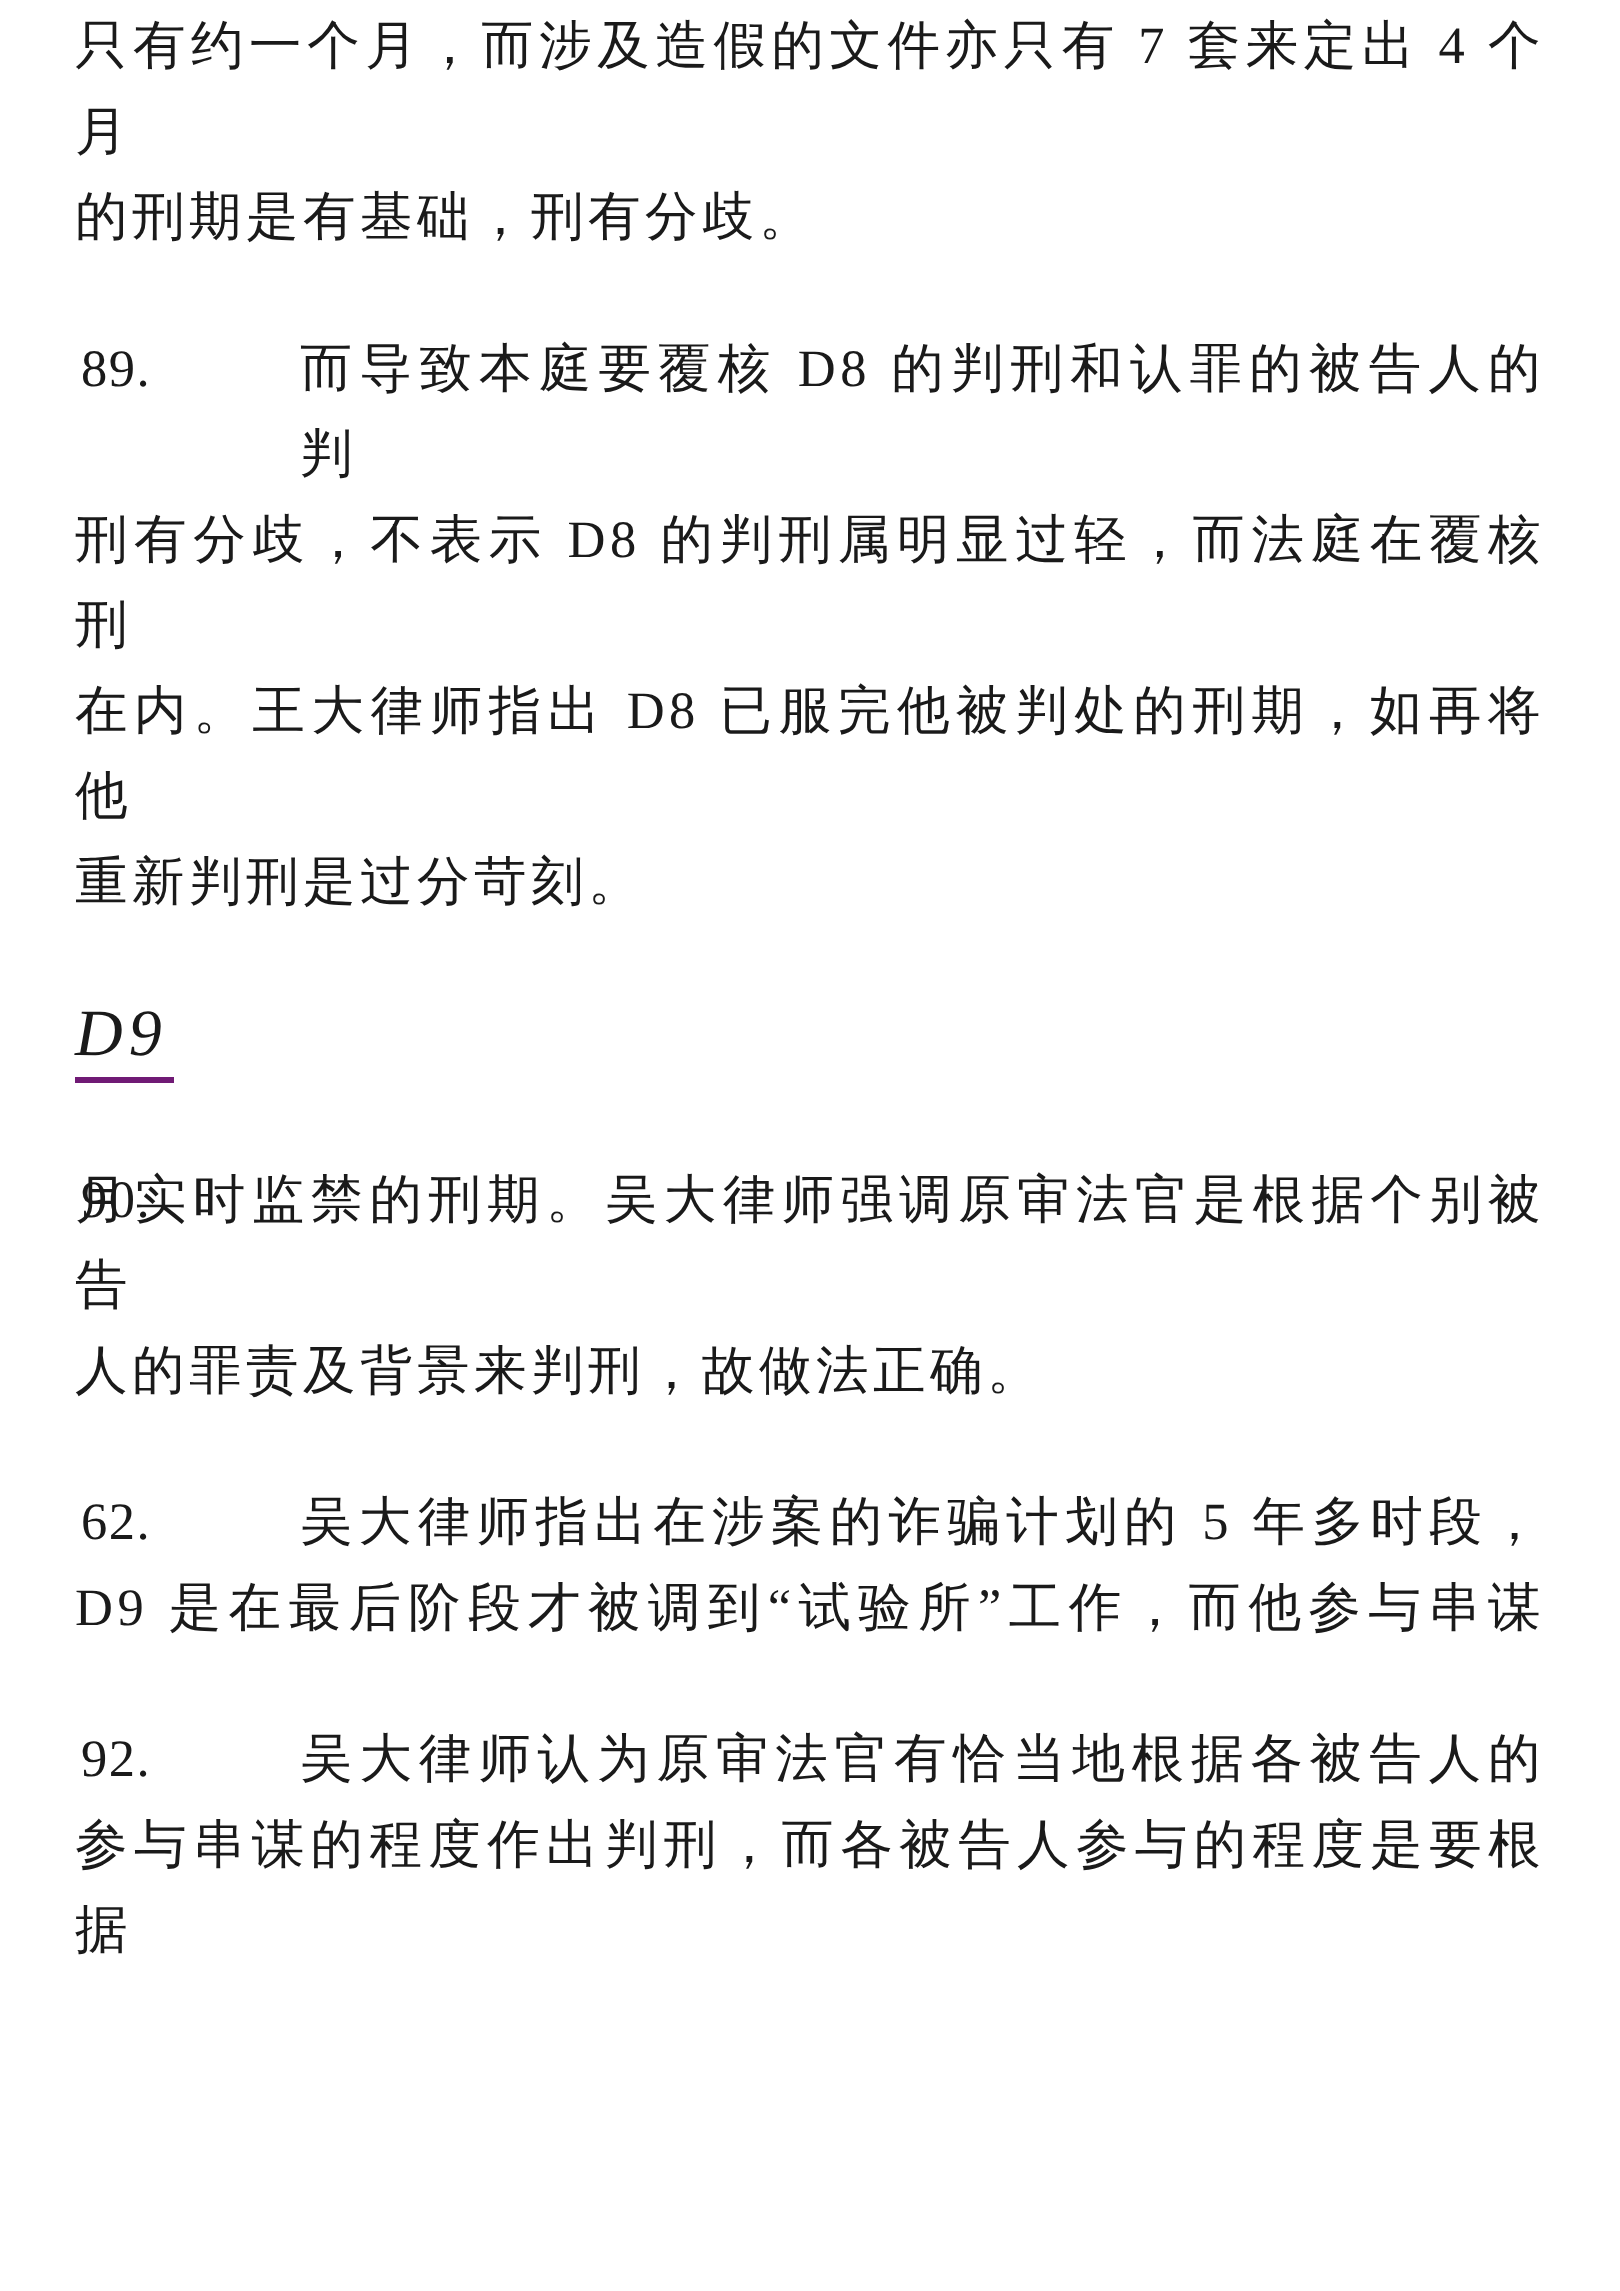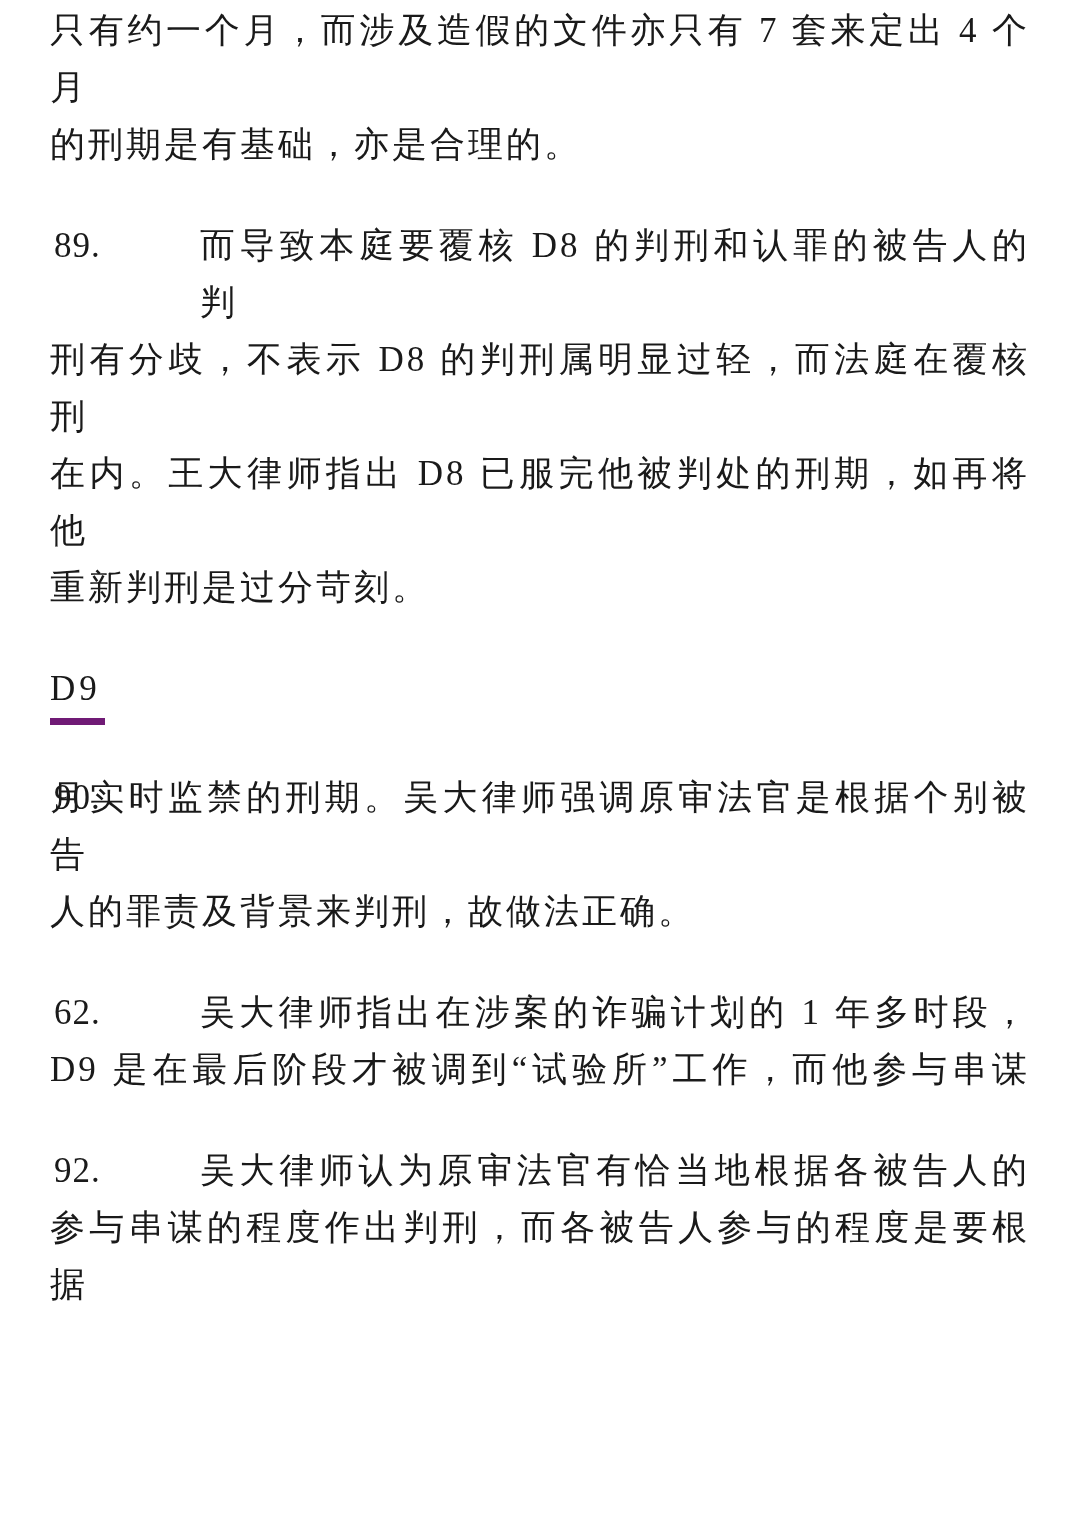--- a/index.html
+++ b/index.html
@@ -45,35 +45,36 @@
     margin-left:150px;
     text-align:justify;
     text-align-last:justify;
   }
   .heading{
     margin:0 0 44px 0;
     line-height:57px;
   }
   .heading-text{
     display:inline-block;
-    font-size:35px;
+    font-size:44px;
+    font-style:italic;
     letter-spacing:4px;
     color:#1a1a1a;
-    border-bottom:7px solid #701a75;
+    border-bottom:4px solid #701a75;
     padding:0 4px 1px 0;
   }
 </style>
 </head>
 <body>
 
 <div class="page" style="background: rgb(255, 255, 255);">
   <div class="content" id="doc-content" style="color: rgb(26, 26, 26);">
       <div class="para">
         <div class="line">只有约一个月，而涉及造假的文件亦只有 7 套来定出 4 个月</div>
-        <div class="line last">的刑期是有基础，亦是合理的。</div>
+        <div class="line last">的刑期是有基础，刑有分歧。</div>
       </div>
       <div class="para">
         <div class="line numbered">
           <span class="para-num">89.</span>
           <span class="first-text">而导致本庭要覆核 D8 的判刑和认罪的被告人的判</span>
         </div>
         <div class="line">刑有分歧，不表示 D8 的判刑属明显过轻，而法庭在覆核刑</div>
         <div class="line">在内。王大律师指出 D8 已服完他被判处的刑期，如再将他</div>
         <div class="line last">重新判刑是过分苛刻。</div>
       </div>
@@ -81,21 +82,21 @@
       <div class="para">
         <div class="line numbered">
           <span class="para-num">90.</span>
         </div>
         <div class="line">月实时监禁的刑期。吴大律师强调原审法官是根据个别被告</div>
         <div class="line last">人的罪责及背景来判刑，故做法正确。</div>
       </div>
       <div class="para">
         <div class="line numbered">
           <span class="para-num">62.</span>
-          <span class="first-text">吴大律师指出在涉案的诈骗计划的 1 年多时段，</span>
+          <span class="first-text">吴大律师指出在涉案的诈骗计划的 5 年多时段，</span>
         </div>
         <div class="line">D9 是在最后阶段才被调到“试验所”工作，而他参与串谋</div>
       </div>
       <div class="para">
         <div class="line numbered">
           <span class="para-num">92.</span>
           <span class="first-text">吴大律师认为原审法官有恰当地根据各被告人的</span>
         </div>
         <div class="line">参与串谋的程度作出判刑，而各被告人参与的程度是要根据</div>
       </div>

